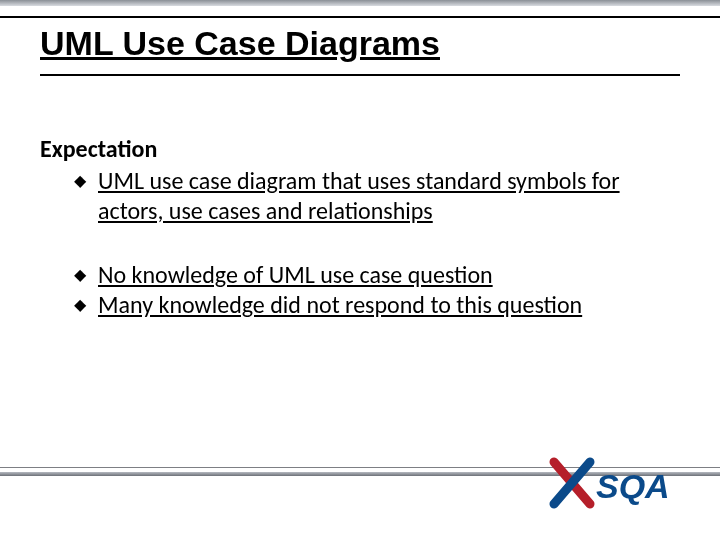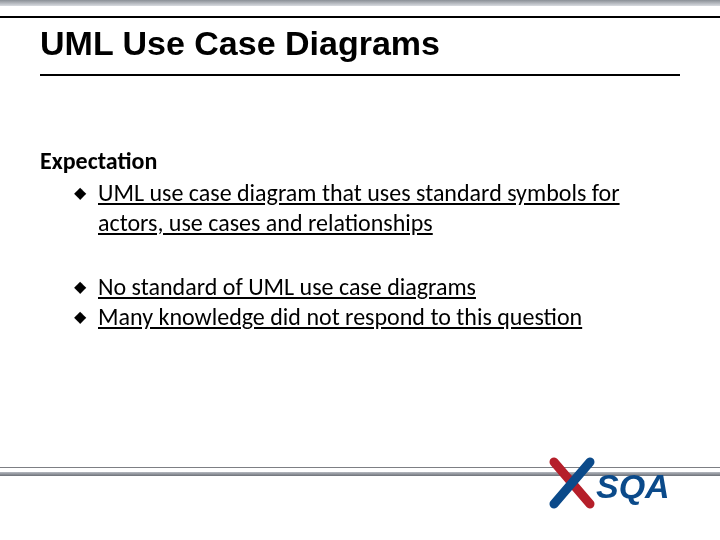--- a/index.html
+++ b/index.html
@@ -27,40 +27,41 @@
   }
   .title {
     position: absolute;
     top: 24px;
     left: 40px;
     right: 40px;
     font-size: 34px;
     font-weight: 700;
     font-family: Arial, Helvetica, sans-serif;
     letter-spacing: 0px;
+    text-decoration: underline;
   }
   .title-rule {
     position: absolute;
     top: 74px;
     left: 40px;
     right: 40px;
     height: 2px;
     background: #000;
   }
   .body {
     position: absolute;
     top: 130px;
     left: 40px;
     right: 40px;
     font-size: 24px;
     line-height: 1.25;
   }
   .section-heading {
     font-weight: 700;
-    margin: 16px 0 2px 0;
+    margin: 4px 0 2px 0;
   }
   .bullet-row {
     display: flex;
     align-items: flex-start;
     margin-left: 34px;
   }
   .bullet-glyph {
     flex: 0 0 auto;
     width: 24px;
     font-size: 16px;
@@ -110,21 +111,21 @@
   <div class="section-heading">Expectation</div>
   <div class="bullet-row">
     <div class="bullet-glyph">◆</div>
     <div class="bullet-text">UML use case diagram that uses standard symbols for actors, use cases and relationships</div>
   </div>
 
   <div class="section-gap"></div>
 
   <div class="bullet-row">
     <div class="bullet-glyph">◆</div>
-    <div class="bullet-text">No standard of UML use case diagrams</div>
+    <div class="bullet-text">No knowledge of UML use case question</div>
   </div>
   <div class="bullet-row">
     <div class="bullet-glyph">◆</div>
     <div class="bullet-text">Many knowledge did not respond to this question</div>
   </div>
 
 </div>
 
 <div class="bottom-rule-thin"></div>
 <div class="bottom-rule-thick"></div>

